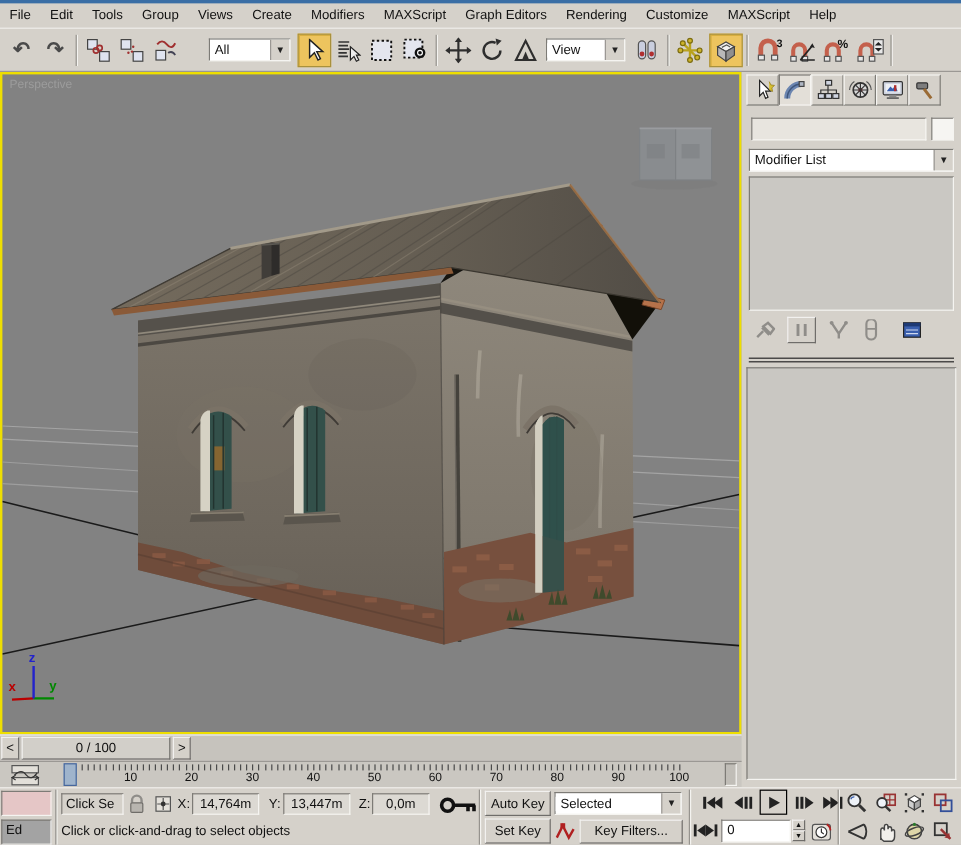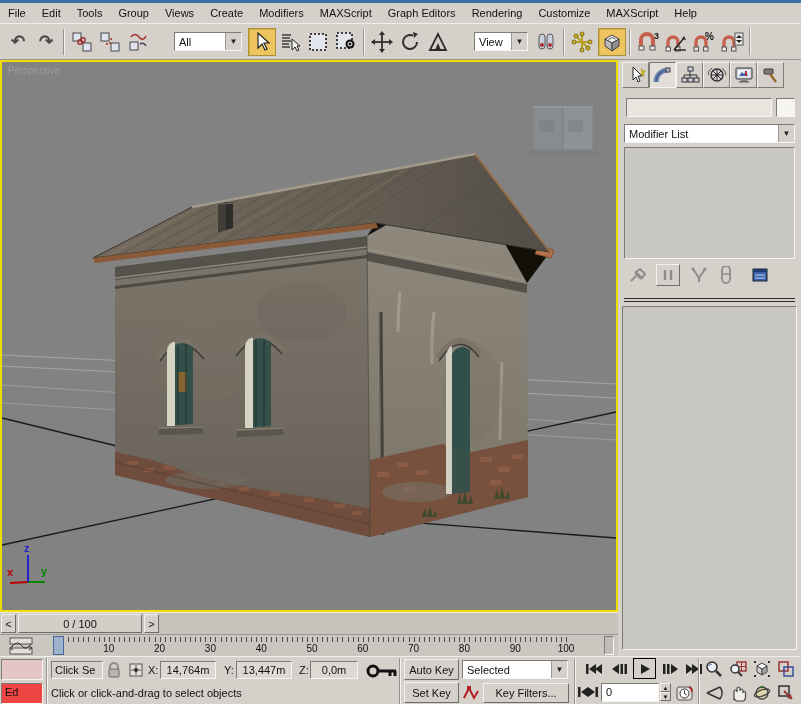--- a/index.html
+++ b/index.html
@@ -149,21 +149,21 @@
           <path d="M18,11 a7,7 0 1 1 -4,-6.3" fill="none" stroke="#2e2e2e" stroke-width="2"></path>
           <path d="M14,1 l5,2 -4,4 z" fill="#2e2e2e"></path>
         </svg>
       </span>
     <span class="tb-icon">
         <svg width="22" height="22">
           <path d="M3,19 L11,3 L19,19 Z" fill="none" stroke="#2e2e2e" stroke-width="1.8"></path>
           <path d="M8,19 L11,12 L14,19 Z" fill="#2e2e2e"></path>
         </svg>
       </span>
-    <span class="combo" style="width:54px;margin-left:22px;">
+    <span class="combo" style="width:66px;margin-left:3px;">
       <span class="val">View</span>
       <span class="btn">▼</span>
     </span>
     <span class="tb-icon" style="margin-left:4px;">
         <svg width="22" height="22">
           <rect x="4" y="3" width="6" height="15" rx="3" fill="#c9cede" stroke="#555"></rect>
           <rect x="12" y="3" width="6" height="15" rx="3" fill="#c9cede" stroke="#555"></rect>
           <circle cx="7" cy="14" r="2" fill="#b03030"></circle>
           <circle cx="15" cy="14" r="2" fill="#b03030"></circle>
         </svg>
@@ -662,21 +662,21 @@
         <span class="tick-label" style="left: 464.4px;">80</span>
         <span class="tick-label" style="left: 515.2px;">90</span>
         <span class="tick-label" style="left: 566px;">100</span>
       </div>
     <div id="frame-marker" style="left: 53px;"></div>
     <div class="sunken abs" style="left:604px;top:1px;width:10px;height:19px;background:#c0bdb7;"></div>
   </div>
 
   <div id="statusbar">
     <div class="sunken abs" style="left:1px;top:2px;width:42px;height:21px;background:var(--listener-pink);"></div>
-    <div class="sunken abs" style="left:1px;top:26px;width:42px;height:21px;background:#ef4444;padding:2px 3px;">Ed</div>
+    <div class="sunken abs" style="left:1px;top:26px;width:42px;height:21px;background:#a3a3a3;padding:2px 3px;">Ed</div>
     <div class="groove-v" style="left:46px;top:1px;height:46px;"></div>
 
     <div class="sunken abs txtbtn" style="left:51px;top:4px;width:52px;height:18px;justify-content:flex-start;padding-left:3px;">Click Se</div>
     <div class="abs" style="left:106px;top:4px;">
         <svg width="16" height="18">
           <path d="M4,8 V6 a4,4 0 0 1 8,0 v2" fill="none" stroke="#8f8d89" stroke-width="2"></path>
           <rect x="3" y="8" width="10" height="8" rx="1" fill="#b8b5af" stroke="#6f6d69"></rect>
         </svg>
       </div>
     <div class="abs" style="left:127px;top:4px;">

